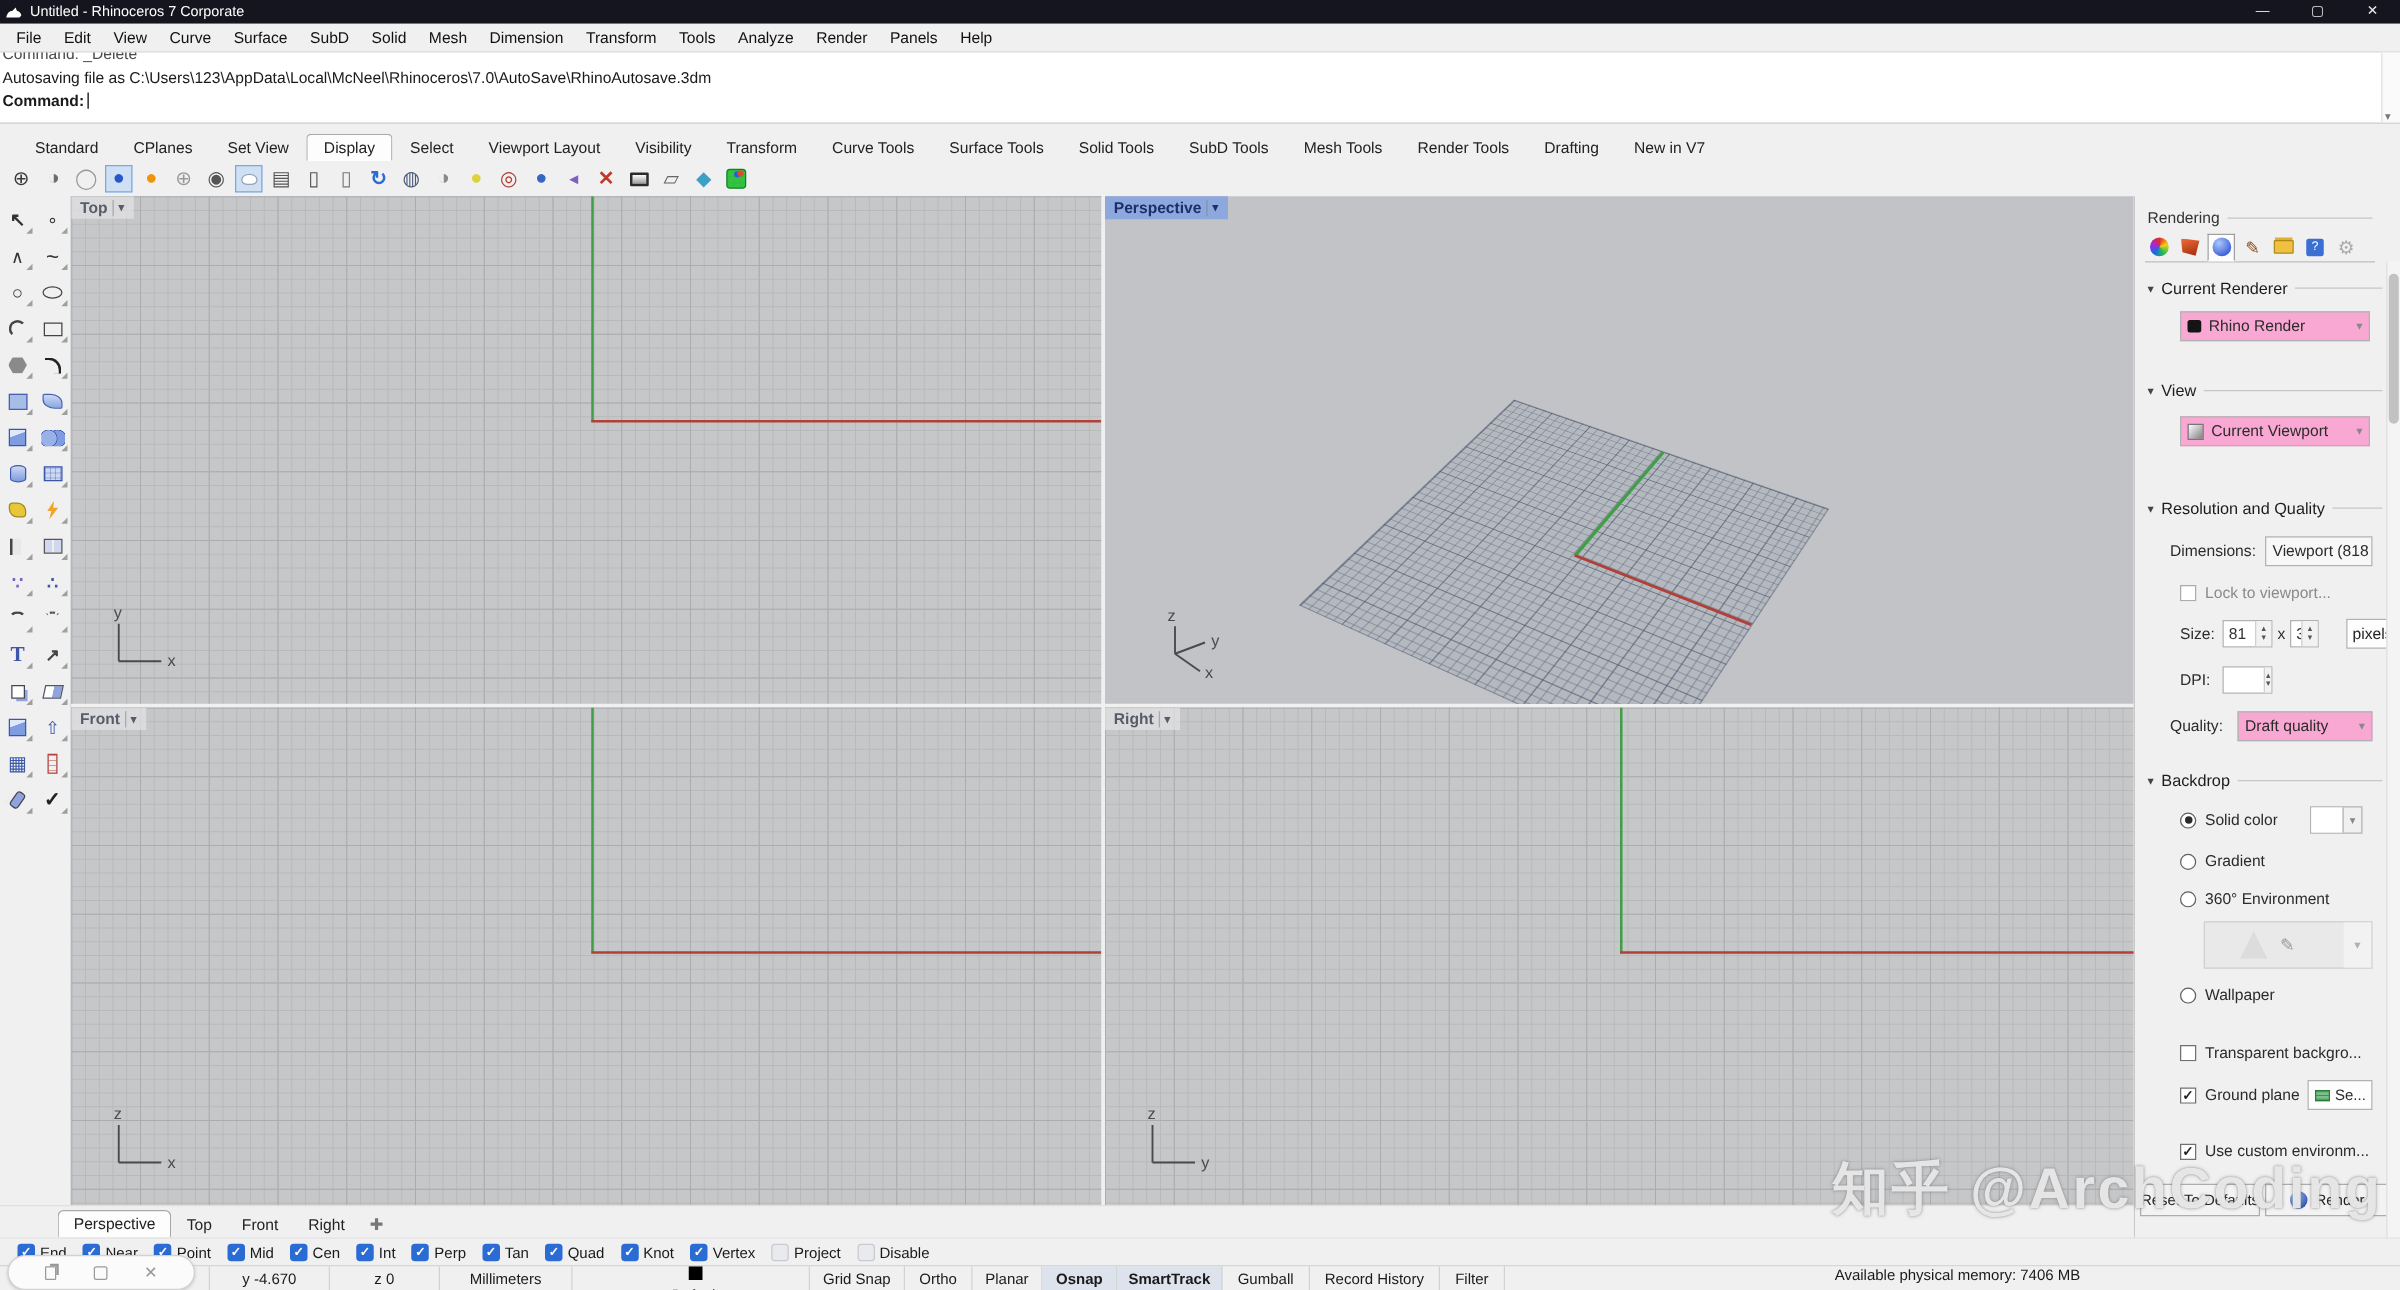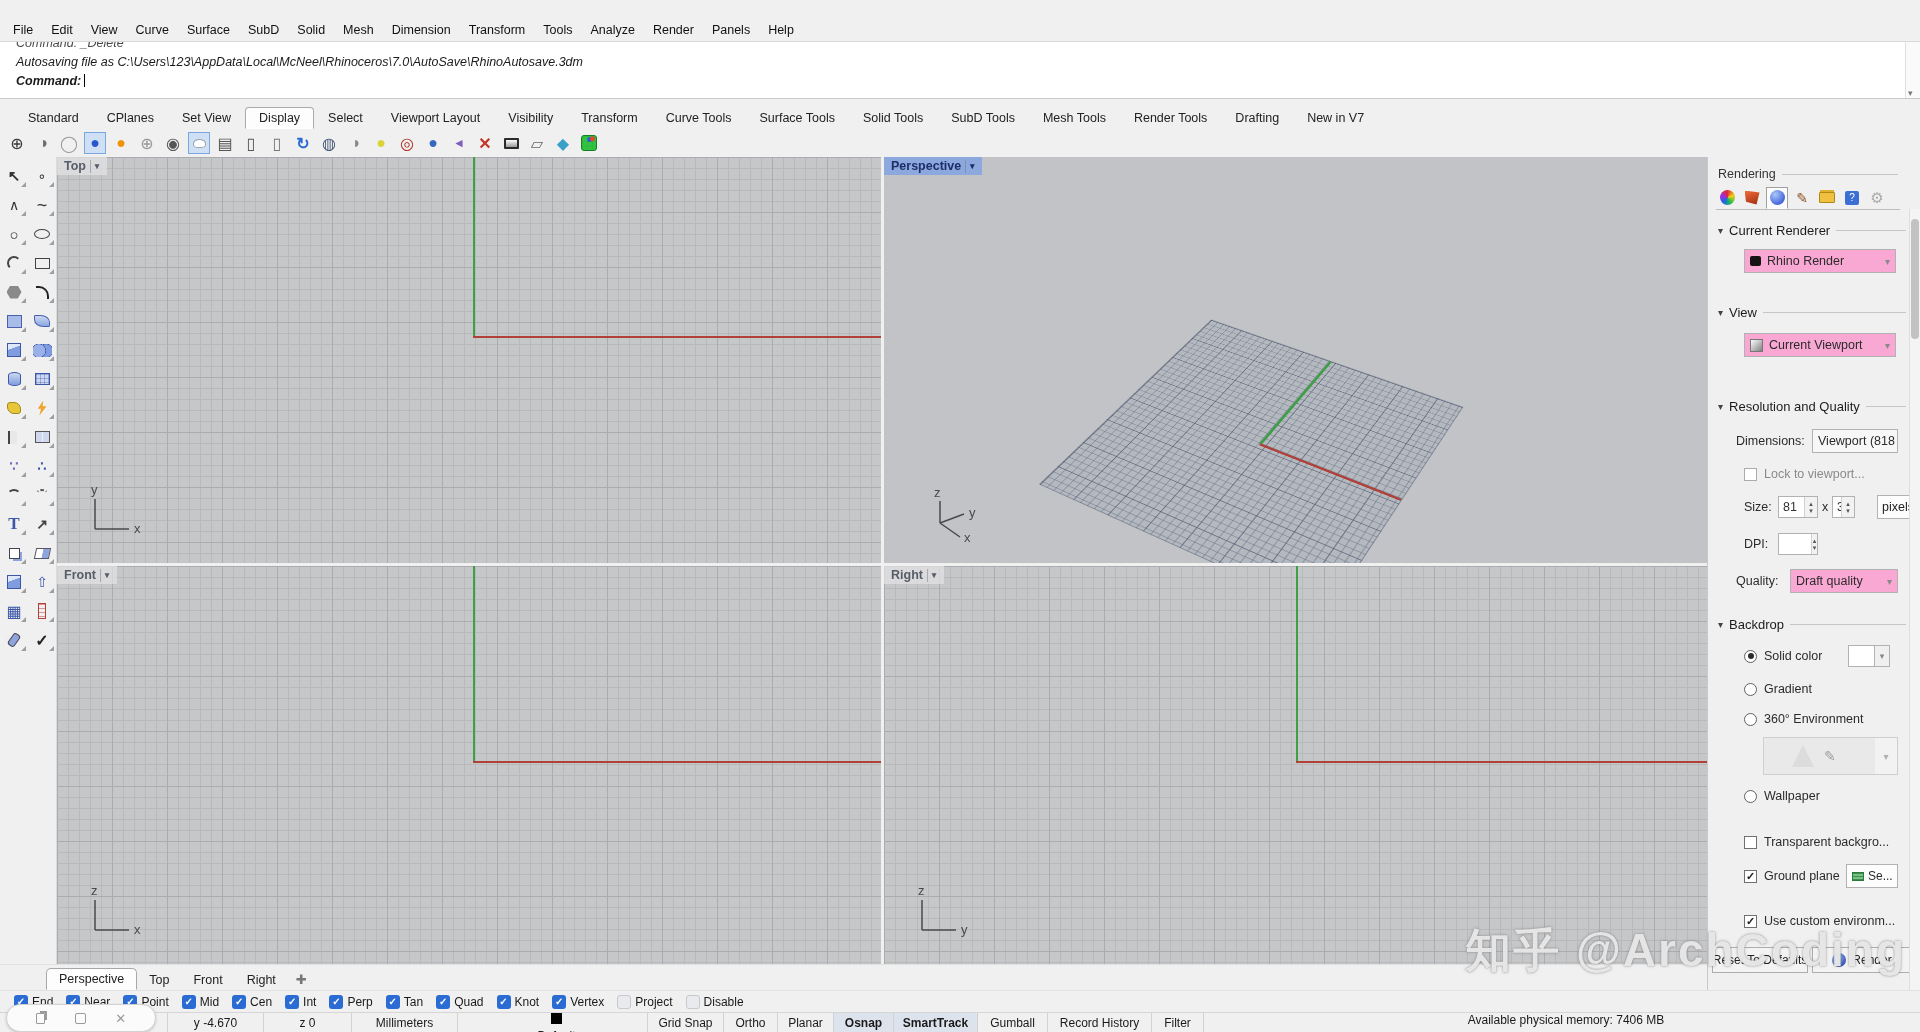--- a/index.html
+++ b/index.html
@@ -16,21 +16,21 @@
   .win-btn{width:44px;text-align:center;line-height:19px;font-size:11px;color:#e8e8e8;cursor:default;}
 
   
   .menubar{left:0;top:19px;width:1920px;height:22px;background:#f0f0f0;display:flex;
            align-items:center;font-size:12.5px;padding-left:4px;}
   .menu-item{padding:2px 9px;color:#111;}
 
   
   .cmdbox{left:0;top:41px;width:1920px;height:58px;background:#fff;border-top:1px solid #d8d8d8;
           border-bottom:1px solid #c9c9c9;overflow:hidden;font-size:12.5px;}
-  .cmd-inner{position:absolute;left:16px;top:-8px;right:20px;font-style:italic;}
+  .cmd-inner{position:absolute;left:2px;top:-8px;right:20px;}
   .cmd-line{height:19px;line-height:19px;white-space:nowrap;}
   .cmd-line.prev{color:#4a4a4a;}
   .cmd-prompt{font-weight:bold;}
   .caret{display:inline-block;width:1px;height:13px;background:#000;margin-left:3px;vertical-align:-2px;}
   .cmd-scroll{position:absolute;right:0;top:0;width:15px;height:100%;border-left:1px solid #e0e0e0;background:#fafafa;}
   .cmd-scroll::after{content:"▾";position:absolute;bottom:0;left:2px;font-size:9px;color:#777;}
 
   
   .tabrow{left:0;top:106px;width:1920px;height:23px;display:flex;align-items:flex-end;
           font-size:12.5px;padding-left:14px;}
@@ -237,20 +237,33 @@
   
   .watermark{right:14px;top:920px;font-size:46px;font-weight:bold;letter-spacing:2px;
              color:rgba(238,238,238,.92);z-index:50;white-space:nowrap;
              text-shadow:0 0 3px rgba(110,110,110,.55),0 0 1px rgba(90,90,90,.5);}
 </style>
 </head>
 <body>
 
 <div class="app">
 
+  <div class="abs titlebar">
+    <span class="logo">
+      <svg width="14" height="12" viewBox="0 0 14 12">
+          <path d="M1 10 Q2 4.5 6 4.5 L8.5 2 L9.5 4.5 Q13 5.5 13 8.5 L11.5 10 Z" fill="#fff"></path>
+        </svg>
+    </span>
+    <span>Untitled - Rhinoceros 7 Corporate</span>
+    <span class="win-controls">
+      <span class="win-btn">—</span>
+      <span class="win-btn">▢</span>
+      <span class="win-btn">✕</span>
+    </span>
+  </div>
 
   <div class="abs menubar">
     <span class="menu-item">File</span>
     <span class="menu-item">Edit</span>
     <span class="menu-item">View</span>
     <span class="menu-item">Curve</span>
     <span class="menu-item">Surface</span>
     <span class="menu-item">SubD</span>
     <span class="menu-item">Solid</span>
     <span class="menu-item">Mesh</span>

